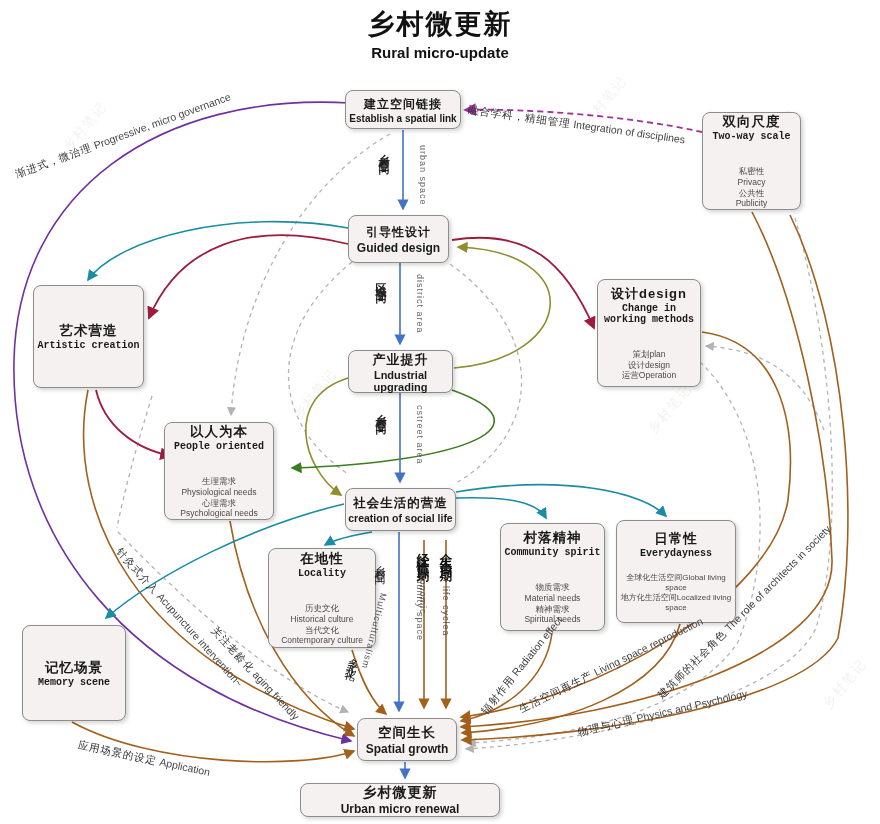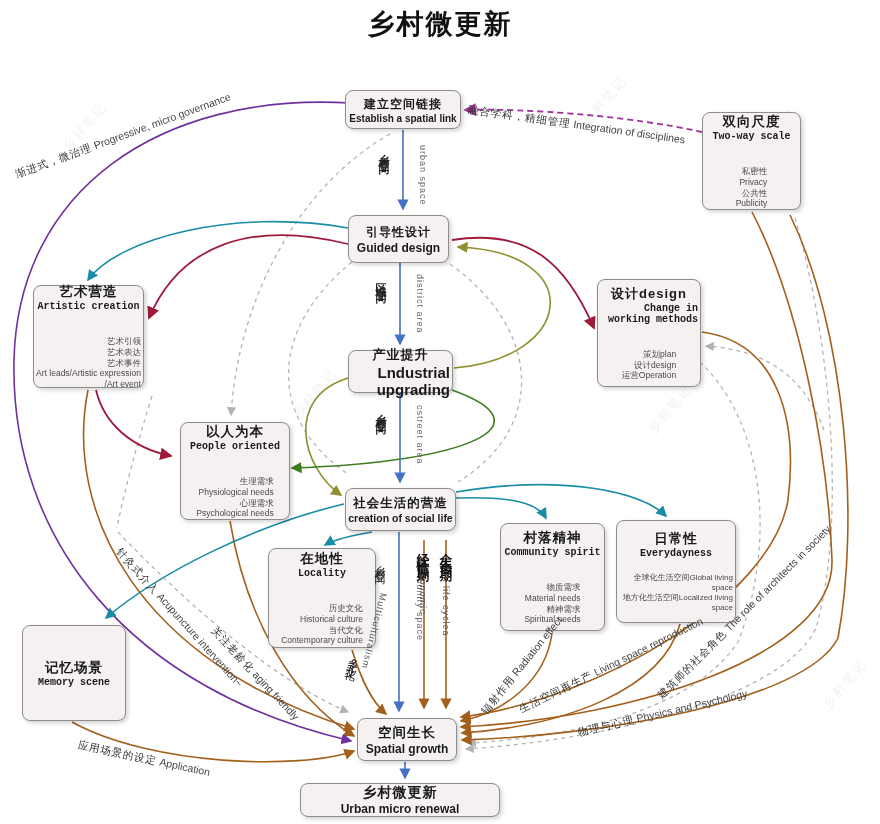--- a/index.html
+++ b/index.html
@@ -5,21 +5,21 @@
   html,body{margin:0;padding:0;background:#ffffff;}
   #stage{position:relative;width:880px;height:824px;background:#ffffff;overflow:hidden;
          font-family:"Liberation Sans","DejaVu Sans",sans-serif;color:#222;}
   
   .title{position:absolute;left:0;top:6px;width:880px;text-align:center;}
   .title .zh{font-size:27px;font-weight:bold;letter-spacing:2px;color:#111;}
   .title .en{font-size:15px;font-weight:bold;color:#111;margin-top:2px;}
   
   .node{position:absolute;background:#f5f1f0;border:1px solid #8f8c8c;border-radius:8px;
         box-shadow:2px 2px 4px rgba(0,0,0,.18);display:flex;flex-direction:column;
-        align-items:center;justify-content:center;text-align:right;padding:2px;box-sizing:border-box;}
+        align-items:center;justify-content:center;text-align:center;padding:2px;box-sizing:border-box;}
   .node .zh{font-weight:bold;color:#1a1a1a;}
   .node .en{font-weight:bold;color:#1a1a1a;}
   .node .sub{color:#4a4a4a;white-space:pre-line;line-height:1.25;margin-top:24px;}
   .n-big .zh{font-size:13.5px;letter-spacing:1px;}
   .n-big .en{font-size:10px;font-family:Liberation Mono, monospace;}
   .n-big .sub{font-size:8.5px;}
   .n-small .zh{font-size:12px;letter-spacing:1px;}
   .n-small .en{font-size:11px;}
   
   .vlabel{position:absolute;display:flex;flex-direction:row;gap:3px;align-items:flex-start;}
@@ -133,20 +133,21 @@
 
   <span class="wm" style="left:55px;top:118px">乡村笔记</span>
   <span class="wm" style="left:575px;top:92px">乡村笔记</span>
   <span class="wm" style="left:745px;top:125px">乡村笔记</span>
   <span class="wm" style="left:285px;top:385px">乡村笔记</span>
   <span class="wm" style="left:640px;top:400px">乡村笔记</span>
   <span class="wm" style="left:815px;top:675px">乡村笔记</span>
 
   <div class="title">
     <div class="zh">乡村微更新</div>
+    <div class="en">Rural micro-update</div>
   </div>
 
   <div class="node n-small" style="left:345px;top:90px;width:116px;height:39px">
     <div class="zh">建立空间链接</div>
     <div class="en" style="font-size:10px">Establish a spatial link</div>
   </div>
 
   <div class="node n-big" style="left:702px;top:112px;width:99px;height:98px">
     <div class="zh">双向尺度</div>
     <div class="en">Two-way scale</div>
@@ -157,41 +158,36 @@
   </div>
 
   <div class="node n-small" style="left:348px;top:215px;width:101px;height:48px">
     <div class="zh">引导性设计</div>
     <div class="en" style="font-size:12px">Guided design</div>
   </div>
 
   <div class="node n-big" style="left:33px;top:285px;width:111px;height:103px">
     <div class="zh">艺术营造</div>
     <div class="en">Artistic creation</div>
-    <div class="sub">艺术引领
-艺术表达
-艺术事件
-Art leads/Artistic expression
-/Art event</div>
   </div>
 
   <div class="node n-big" style="left:597px;top:279px;width:104px;height:108px">
     <div class="zh" style="font-size:13px">设计design</div>
     <div class="en" style="line-height:1.1">Change in working methods</div>
     <div class="sub">策划plan
 设计design
 运营Operation</div>
   </div>
 
   <div class="node n-small" style="left:348px;top:350px;width:105px;height:43px">
     <div class="zh" style="font-size:13px">产业提升</div>
-    <div class="en" style="font-size:15px">Lndustrial upgrading</div>
-  </div>
-
-  <div class="node n-big" style="left:180px;top:422px;width:110px;height:98px">
+    <div class="en" style="font-size:11px">Lndustrial upgrading</div>
+  </div>
+
+  <div class="node n-big" style="left:164px;top:422px;width:110px;height:98px">
     <div class="zh">以人为本</div>
     <div class="en">People oriented</div>
     <div class="sub">生理需求
 Physiological needs
 心理需求
 Psychological needs</div>
   </div>
 
   <div class="node n-big" style="left:500px;top:523px;width:105px;height:108px">
     <div class="zh">村落精神</div>

